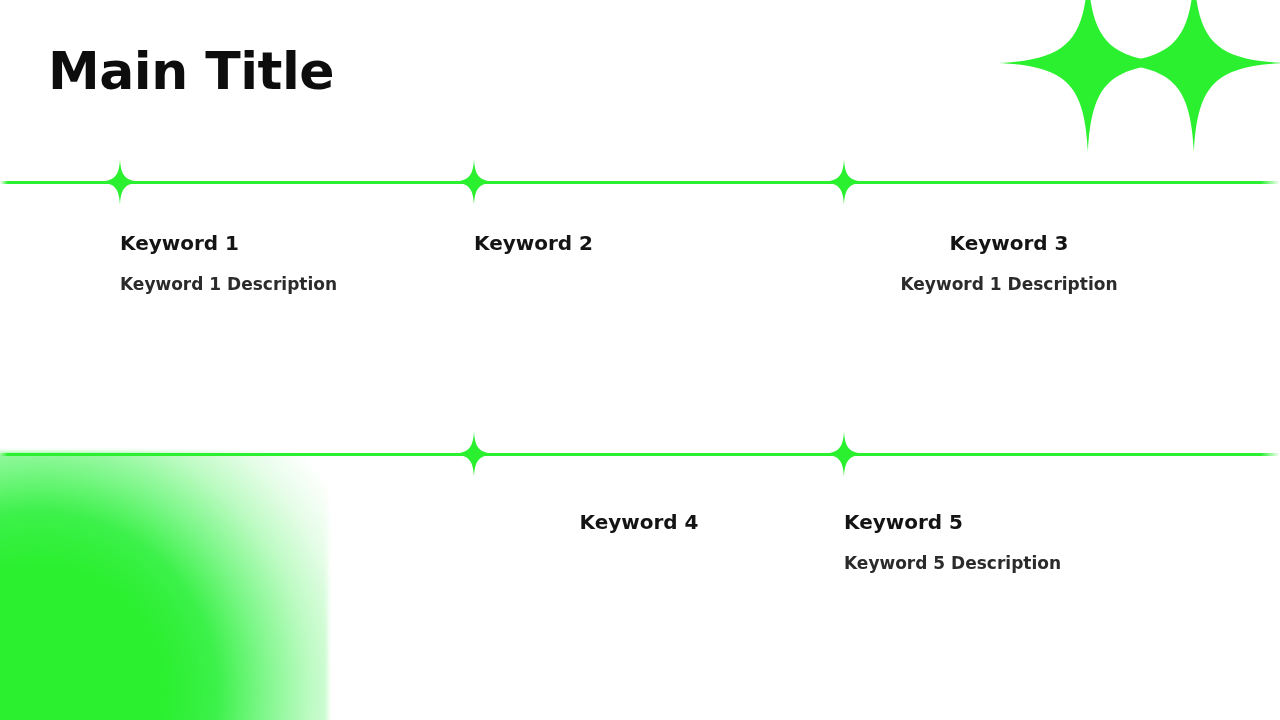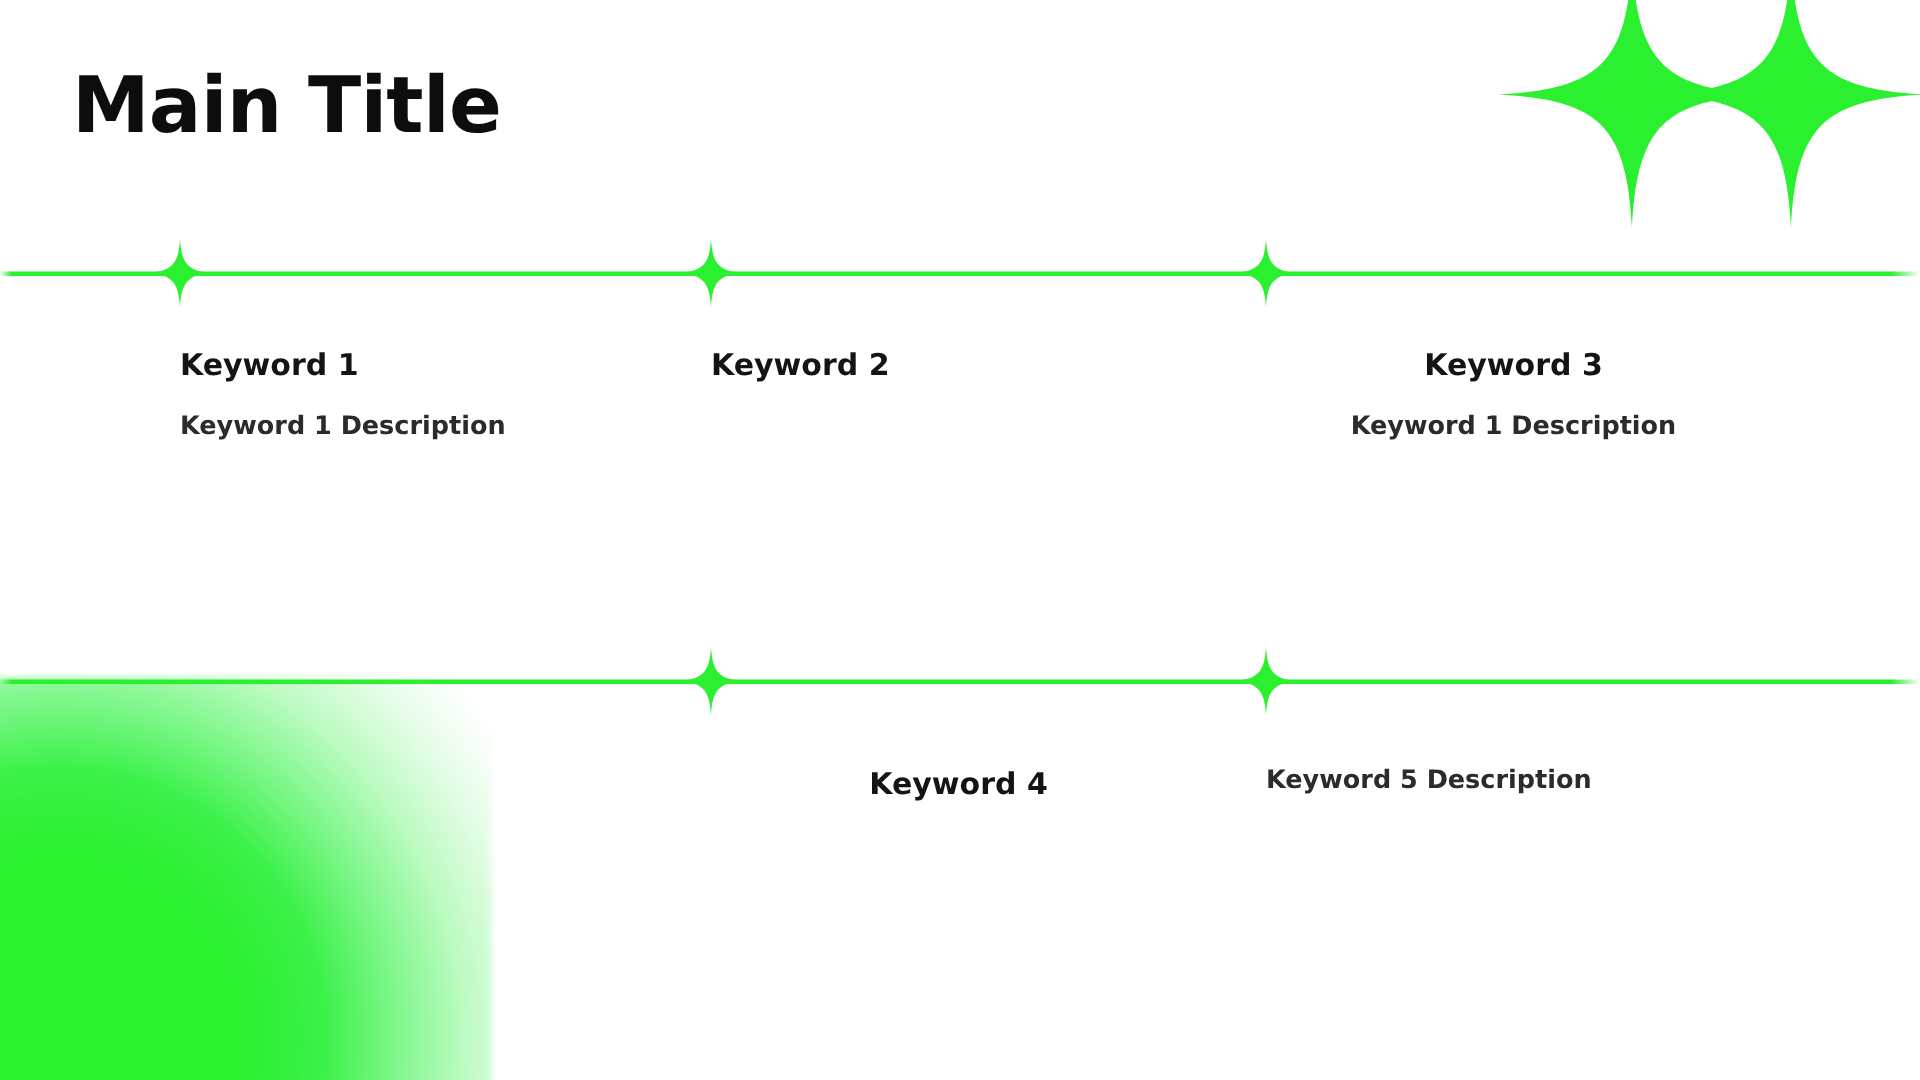--- a/index.html
+++ b/index.html
@@ -168,16 +168,17 @@
   <div class="kw-block" id="kw-3">
     <div class="kw-title">Keyword 3</div>
     <div class="kw-desc">Keyword 1 Description</div>
   </div>
 
   <div class="kw-block" id="kw-4">
     <div class="kw-title">Keyword 4</div>
   </div>
 
   <div class="kw-block" id="kw-5">
+    <div class="kw-title">Keyword 5</div>
     <div class="kw-desc">Keyword 5 Description</div>
   </div>
 
 </div>
 
 </body></html>

